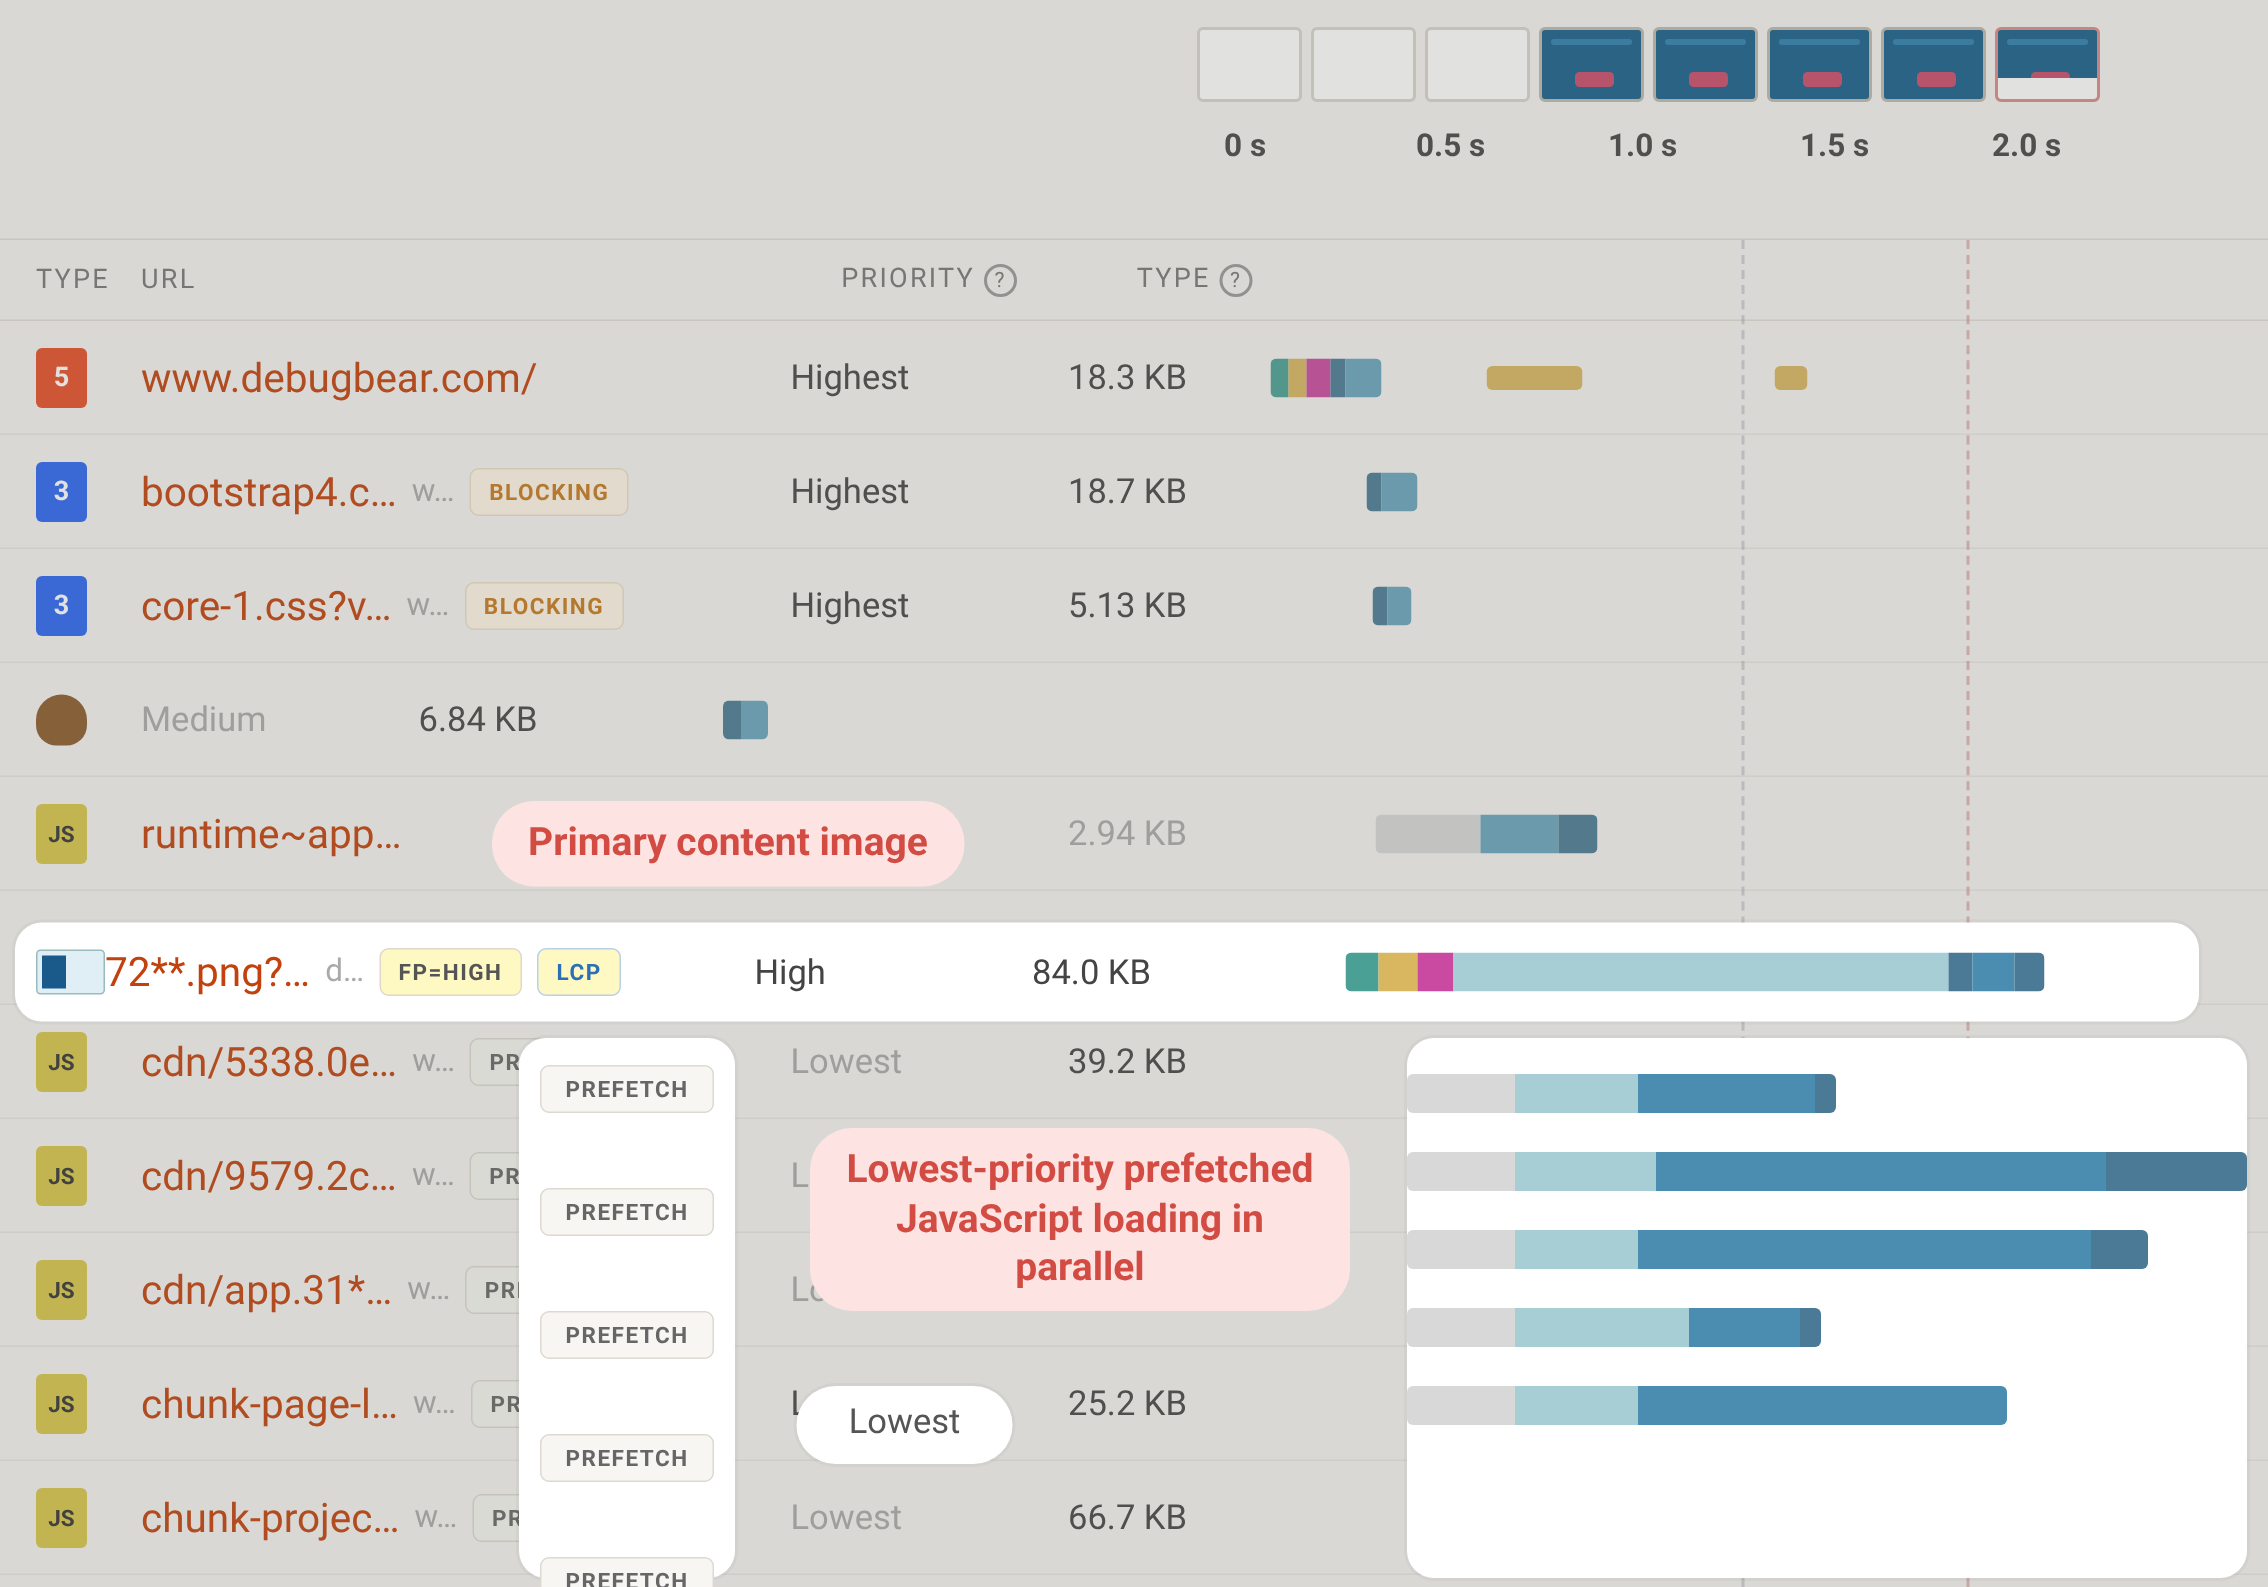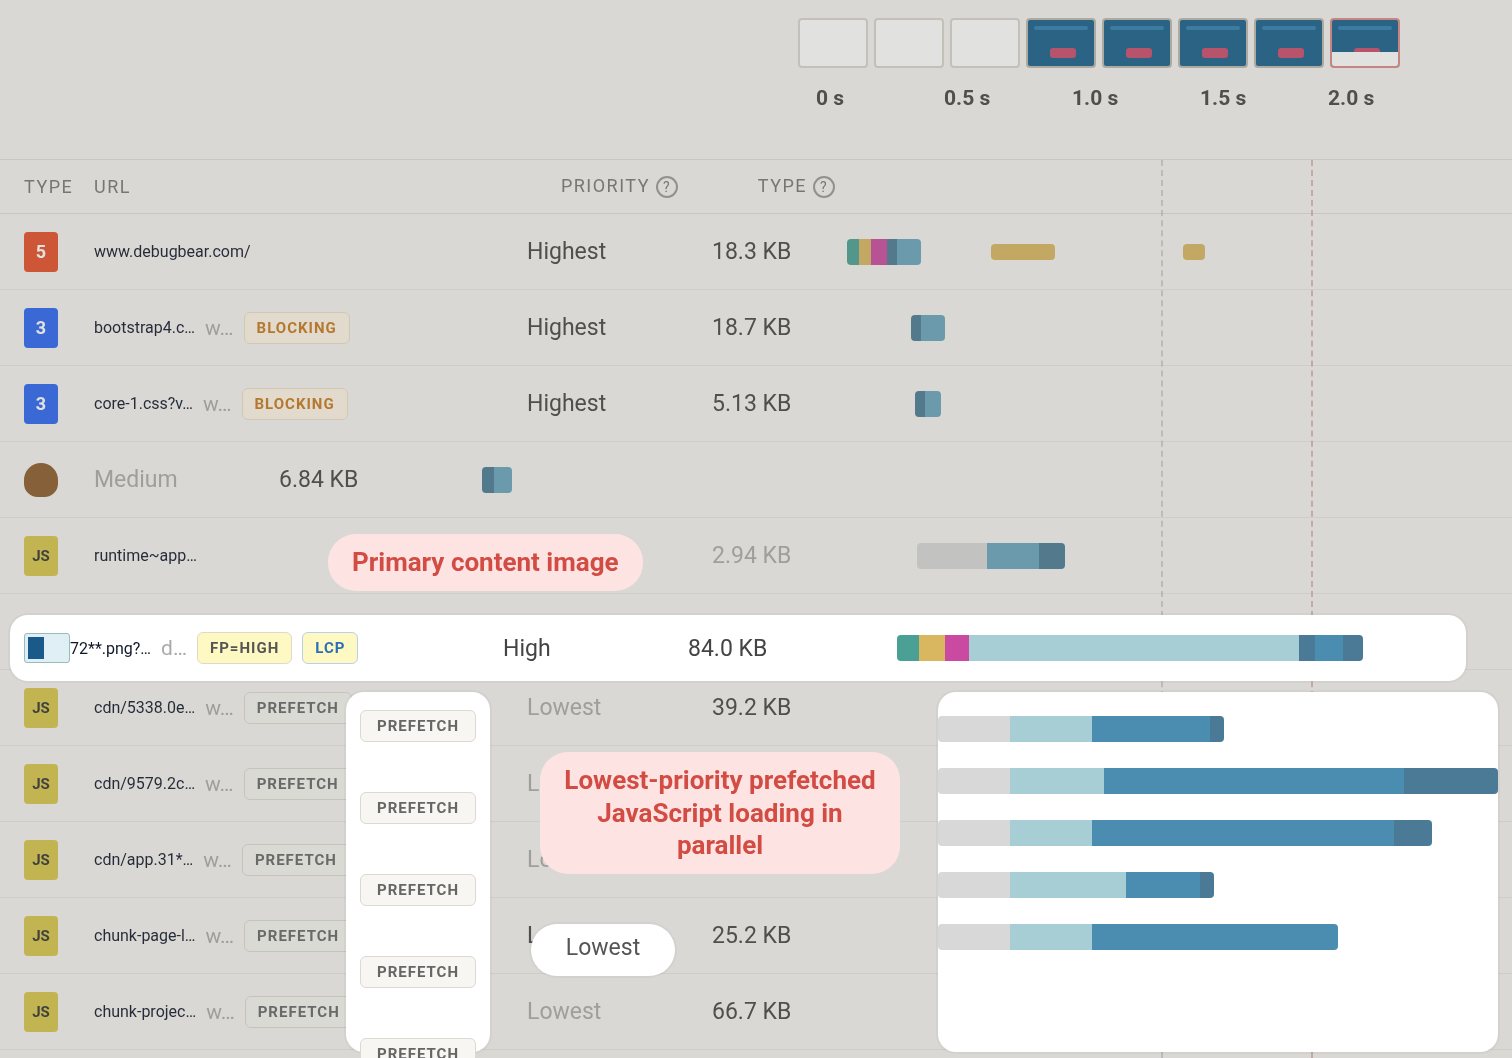--- a/index.html
+++ b/index.html
@@ -124,21 +124,21 @@
   .ico-thumb::after { content:""; position:absolute; left:3px; top:3px; width:16px; height:22px; background:#1a5a8a; }
 
   .url-cell {
     width: 433px;
     display: flex;
     align-items: center;
     gap: 10px;
     white-space: nowrap;
     overflow: hidden;
   }
-  .url-main { color:#0f172a; font-size:16px; }
+  .url-main { color:#c2410c; font-size:27px; }
   .url-dim { color:#aaa; font-size:21px; }
 
   .badge {
     font-size: 15px;
     font-weight: 700;
     letter-spacing: 1px;
     padding: 6px 12px;
     border-radius: 6px;
     border: 1px solid #e0d8c8;
     background:#fef9c3;

